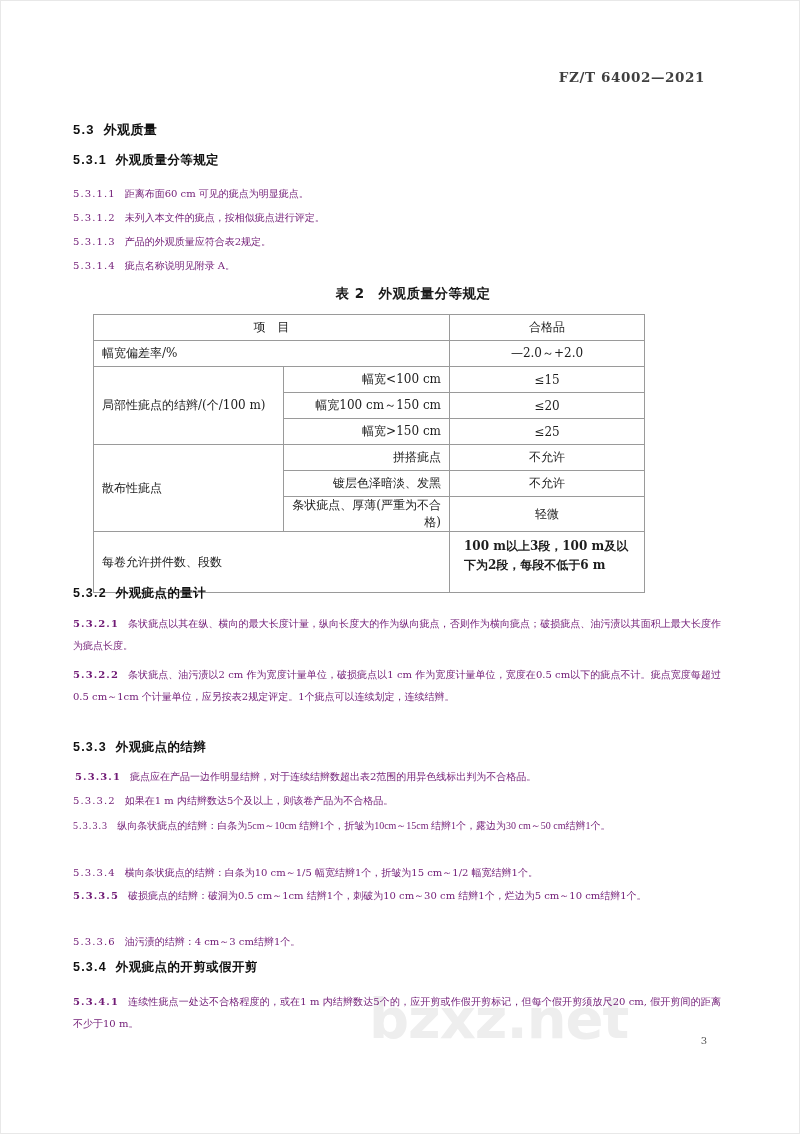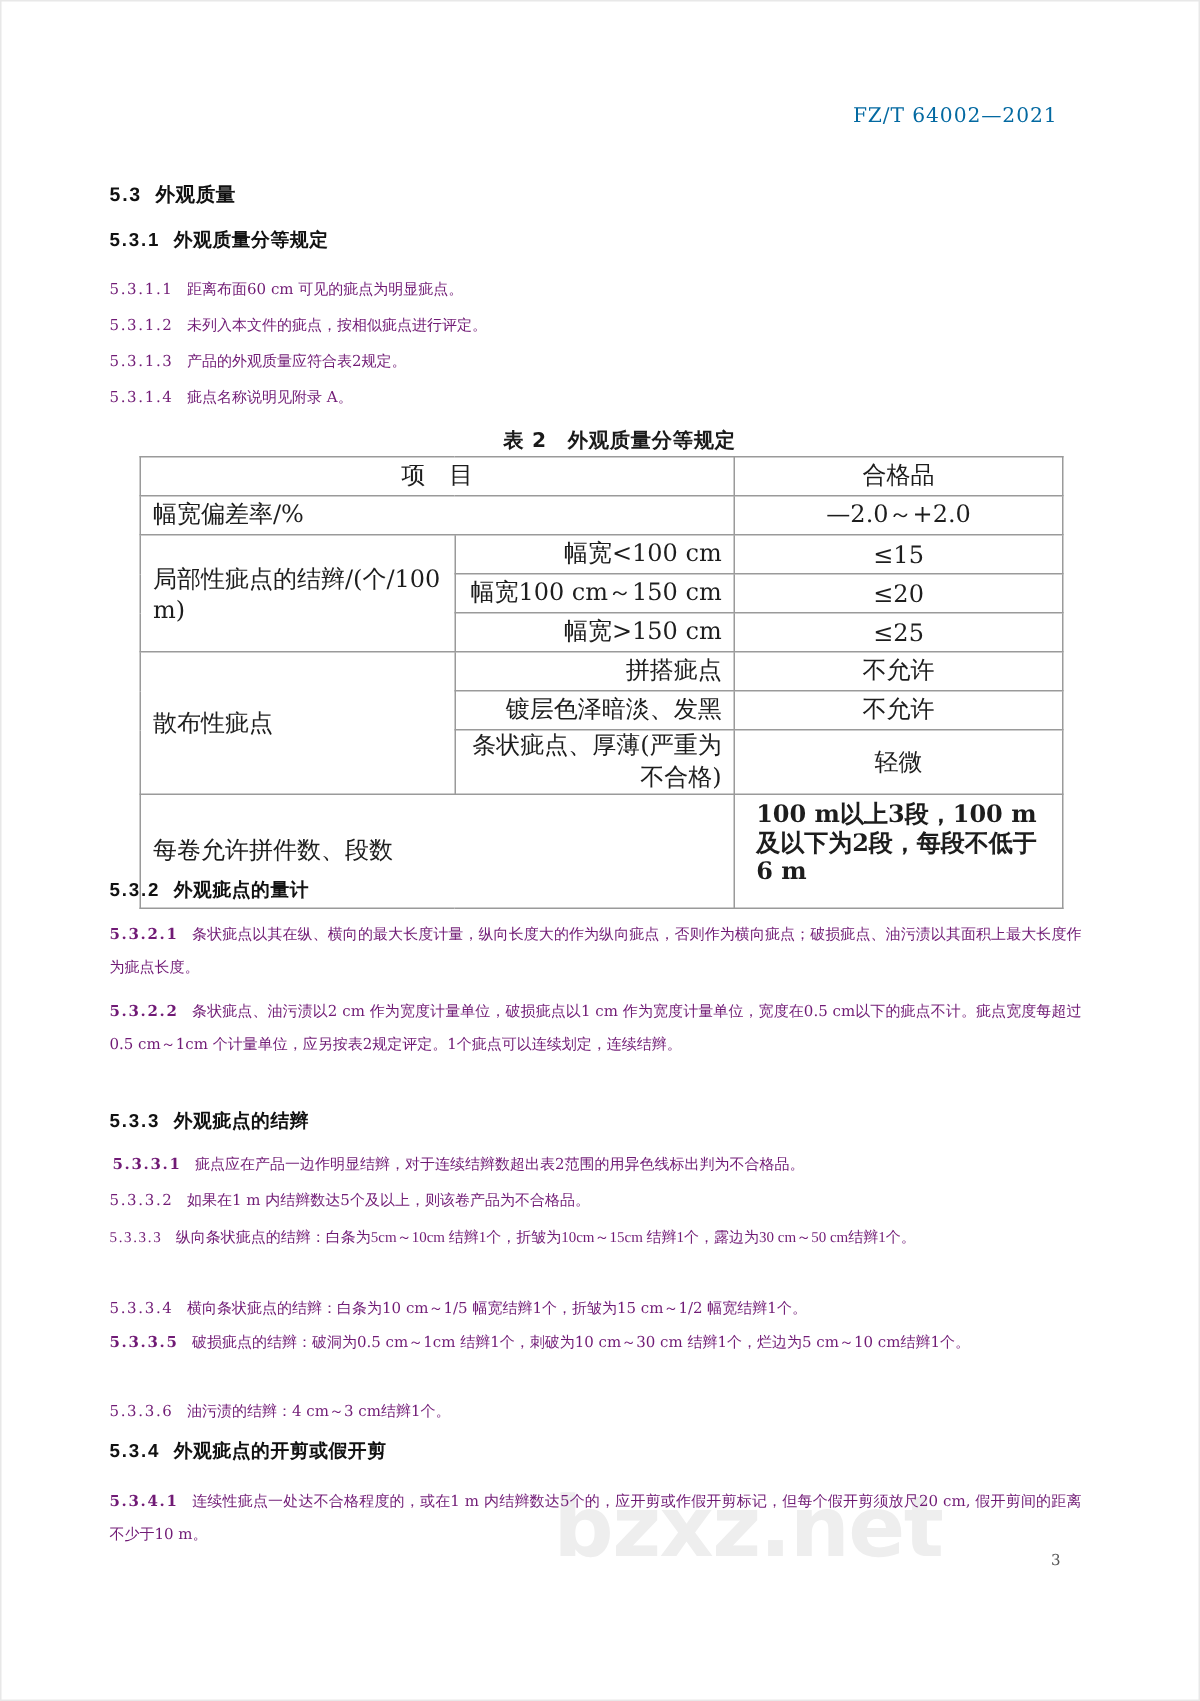--- a/index.html
+++ b/index.html
@@ -41,22 +41,23 @@
     padding: 0;
   }
   
   .doc-header {
     position: absolute;
     top: 68px;
     right: 94px;
     font-family: "DejaVu Serif", "Liberation Serif", serif;
     font-size: 13.5px;
     letter-spacing: 0.6px;
-    color: #0369a1;
+    color: #404040;
     white-space: nowrap;
+    font-weight: bold;
   }
   
   .h2, .h3 {
     font-family: Liberation Sans, sans-serif;
     font-weight: bold;
     color: #111;
   }
   .h2 {
     position: absolute;
     font-size: 13px;
@@ -92,24 +93,24 @@
     text-align: center;
     font-family: "DejaVu Sans", "Liberation Sans", sans-serif;
     font-size: 13.5px;
     font-weight: bold;
     letter-spacing: 0.5px;
     padding-left: 12px;
   }
   table.spec {
     position: absolute;
     left: 92px;
-    top: 303px;
-    width: 616px;
+    top: 313px;
+    width: 552px;
     border-collapse: collapse;
-    font-size: 16px;
+    font-size: 12px;
     font-family: "DejaVu Serif", "Liberation Serif", serif;
   }
   table.spec td {
     border: 1px solid #9a9a9a;
     padding: 0 8px;
     height: 25px;
     color: #1d1d1d;
     vertical-align: middle;
   }
   table.spec td.ctr { text-align: center; }

